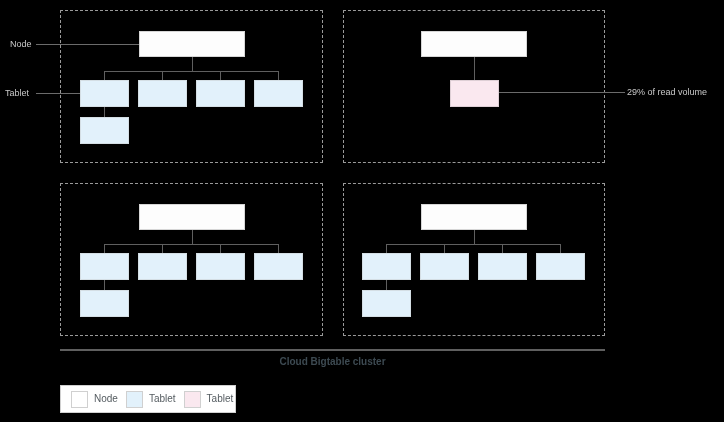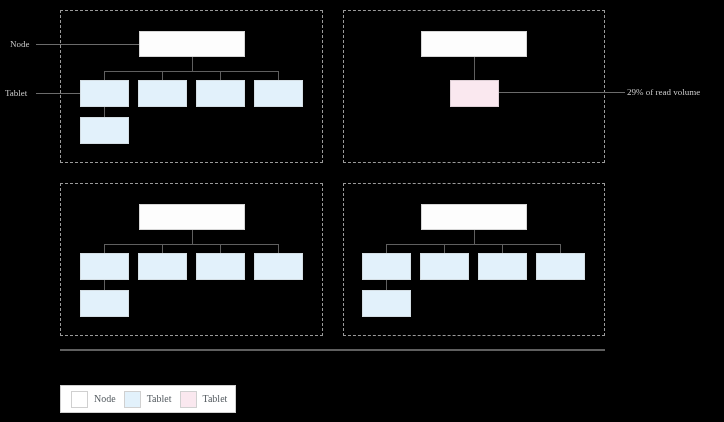--- a/index.html
+++ b/index.html
@@ -12,21 +12,20 @@
     height: 422px;
     position: relative;
     overflow: hidden;
     font-family: "Liberation Sans", sans-serif;
   }
   #stage {
     position: absolute;
     left: 0; top: 0;
     width: 576px;
     height: 422px;
-    font-family: Liberation Serif, serif;
   }
   .panel {
     position: absolute;
     border: 1px dashed #9a9a9a;
     box-sizing: border-box;
   }
   .node-box {
     position: absolute;
     background: #fdfdfd;
     border: 1px solid #d6d6d6;
@@ -188,20 +187,21 @@
 
   <div class="tablet-box" style="left:362px; top:253px; width:49px; height:27px;"></div>
   <div class="tablet-box" style="left:420px; top:253px; width:49px; height:27px;"></div>
   <div class="tablet-box" style="left:478px; top:253px; width:49px; height:27px;"></div>
   <div class="tablet-box" style="left:536px; top:253px; width:49px; height:27px;"></div>
 
   <div class="edge-v" style="left:386px; top:280px; height:10px;"></div>
   <div class="tablet-box" style="left:362px; top:290px; width:49px; height:27px;"></div>
 
   <div class="cluster-rule" style="left:60px; top:349px; width:545px;"></div>
+  <div class="cluster-caption" style="left:60px; top:356px; width:545px;">Cloud Bigtable cluster</div>
 
   <div class="legend" style="left:60px; top:385px; width:176px; height:28px;">
     <div class="legend-item">
       <span class="legend-swatch" style="background:#ffffff;"></span>
       <span class="legend-text">Node</span>
     </div>
     <div class="legend-item">
       <span class="legend-swatch" style="background:#e2f1fb;"></span>
       <span class="legend-text">Tablet</span>
     </div>

